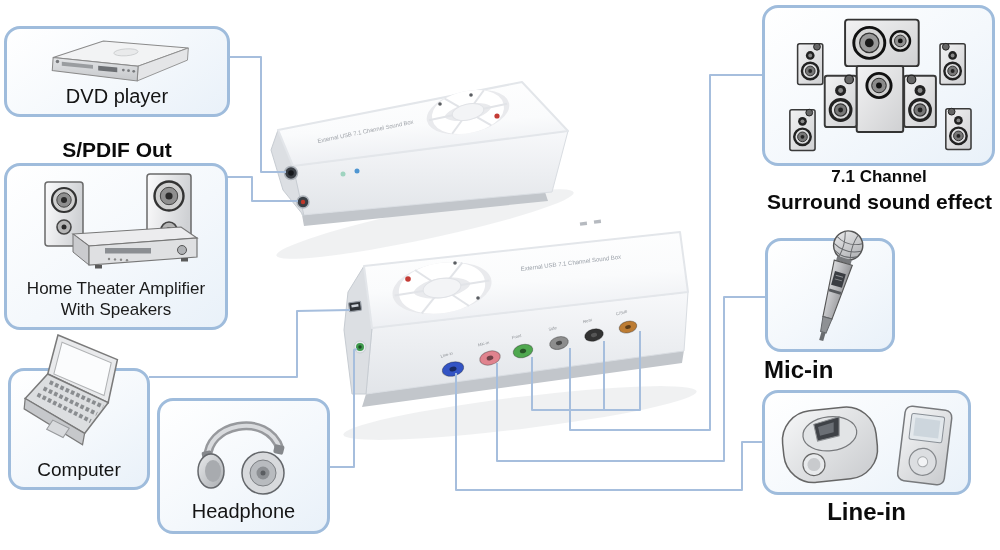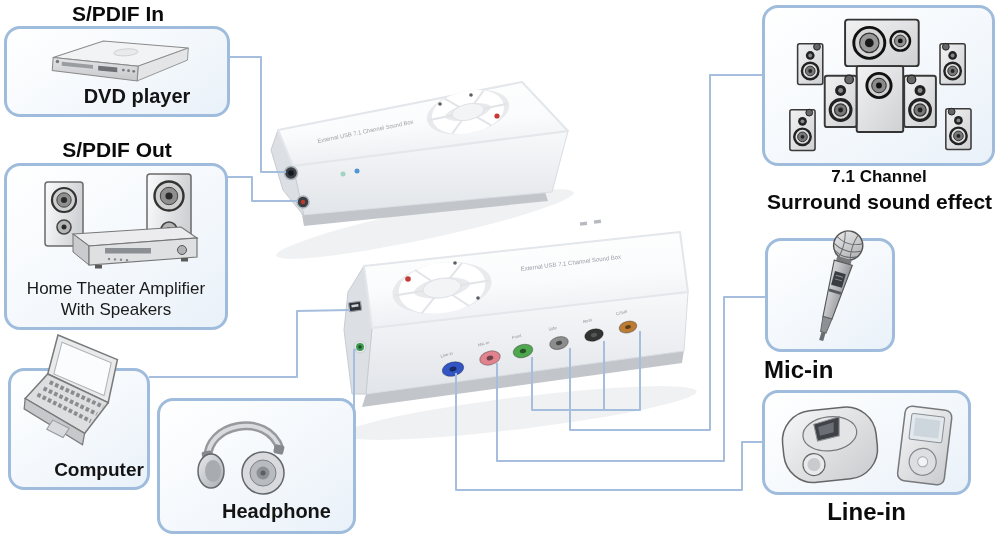--- a/index.html
+++ b/index.html
@@ -6,21 +6,21 @@
   .stage{position:relative;width:1000px;height:550px;background:#fff;overflow:hidden;
          font-family:"Liberation Sans",sans-serif;}
   svg{display:block;}
   .overlay{position:absolute;left:0;top:0;pointer-events:none;}
   .nbox{position:absolute;border:3px solid #9fbcdc;border-radius:16px;
         background:linear-gradient(145deg,#ffffff 0%,#f4f8fc 55%,#e9f1f9 100%);
         box-sizing:border-box;}
   .ptitle{position:absolute;font-weight:bold;color:#0b0b0b;text-align:center;
           font-size:21px;letter-spacing:0px;white-space:nowrap;}
   .cap{position:absolute;left:0;width:100%;text-align:center;color:#1f1f1f;}
-  .cap.big{font-size:20px;font-weight:bold;color:#141414;padding-left:20px;}
+  .cap.big{font-size:20px;font-weight:normal;color:#141414;}
   .cap.two{font-size:17px;line-height:1.25;color:#1a1a1a;}
   .ico{position:absolute;}
   .outlabel{position:absolute;color:#0b0b0b;font-weight:bold;white-space:nowrap;}
 </style>
 </head>
 <body>
 
 <div class="stage">
 
   <svg class="overlay" width="1000" height="550" viewBox="0 0 1000 550">
@@ -142,21 +142,20 @@
       <path d="M149,377 L297,377 L297,311 L350,310"></path>
       <path d="M329,467 L354,467 L354,350 L357,349"></path>
       <path d="M456,373 L456,490 L742,490 L742,442 L764,442"></path>
       <path d="M497,363 L497,461 L724,461 L724,297 L766,297"></path>
       <path d="M532,357 L532,410 L640,410 L640,331"></path>
       <path d="M604,341 L604,410"></path>
       <path d="M570,348 L570,430 L710,430 L710,75 L764,75"></path>
     </g>
   </svg>
 
-  <div class="ptitle" style="left:5px;top:2px;width:226px;">S/PDIF In</div>
   <div class="nbox" style="left:4px;top:26px;width:226px;height:91px;">
     <svg class="ico" style="left:28px;top:6px;" width="168" height="52" viewBox="0 0 180 60">
       <defs>
           <linearGradient id="dvdF" x1="0" y1="0" x2="0" y2="1">
             <stop offset="0" stop-color="#e2e4e6"></stop>
             <stop offset="1" stop-color="#c6c8cb"></stop>
           </linearGradient>
         </defs>
       <path d="M14,26 L72,7 L170,15 L112,36 Z" fill="#f2f3f4" stroke="#8a8a8a" stroke-width="1.2"></path>
       <ellipse cx="98" cy="20" rx="14" ry="4" fill="#e9eaeb" stroke="#c2c4c6" stroke-width="0.8" transform="rotate(-4 98 20)"></ellipse>
@@ -224,21 +223,21 @@
       <path d="M24,40 L83,68 L60,98 L2,64 Z" fill="#dcdee0" stroke="#7a7a7a" stroke-width="1.5"></path>
       <line x1="26" y1="48" x2="78" y2="72" stroke="#8a8d90" stroke-width="4" stroke-dasharray="3.5 2.2"></line>
       <line x1="20" y1="54" x2="72" y2="79" stroke="#8a8d90" stroke-width="4" stroke-dasharray="3.5 2.2"></line>
       <line x1="14" y1="60" x2="66" y2="86" stroke="#8a8d90" stroke-width="4" stroke-dasharray="3.5 2.2"></line>
       <path d="M2,64 L60,98 L58,109 L1,74 Z" fill="#c6c8cb" stroke="#7a7a7a" stroke-width="1.2"></path>
       <path d="M29,85 L45,93 L39,102 L23,94 Z" fill="#d8dadd" stroke="#97999c" stroke-width="1"></path>
     </svg>
     <div class="cap big" style="bottom:6px;font-size:19px;">Computer</div>
   </div>
 
-  <div class="nbox" style="left:157px;top:398px;width:199px;height:136px;">
+  <div class="nbox" style="left:157px;top:398px;width:173px;height:136px;">
     <svg class="ico" style="left:22px;top:6px;" width="130" height="96" viewBox="0 0 130 96">
       <defs>
           <linearGradient id="cupG" x1="0" y1="0" x2="1" y2="1">
             <stop offset="0" stop-color="#e8eaec"></stop>
             <stop offset="1" stop-color="#aaadb1"></stop>
           </linearGradient>
         </defs>
       <path d="M26,54 C22,16 86,4 98,42" stroke="#97999d" stroke-width="9" fill="none"></path>
       <path d="M26,54 C22,16 86,4 98,42" stroke="#d9dbde" stroke-width="4" fill="none"></path>
       <rect x="20" y="44" width="10" height="9" rx="2" fill="#85888c" transform="rotate(-12 25 48)"></rect>

